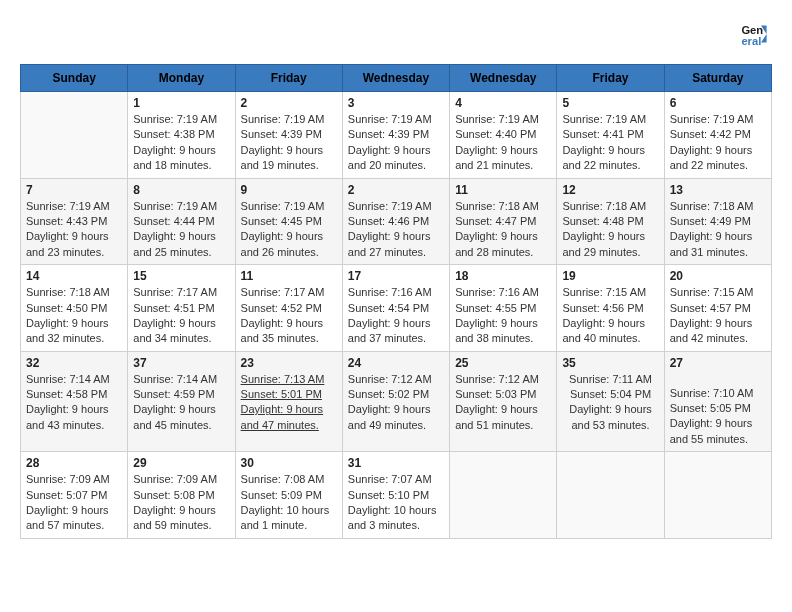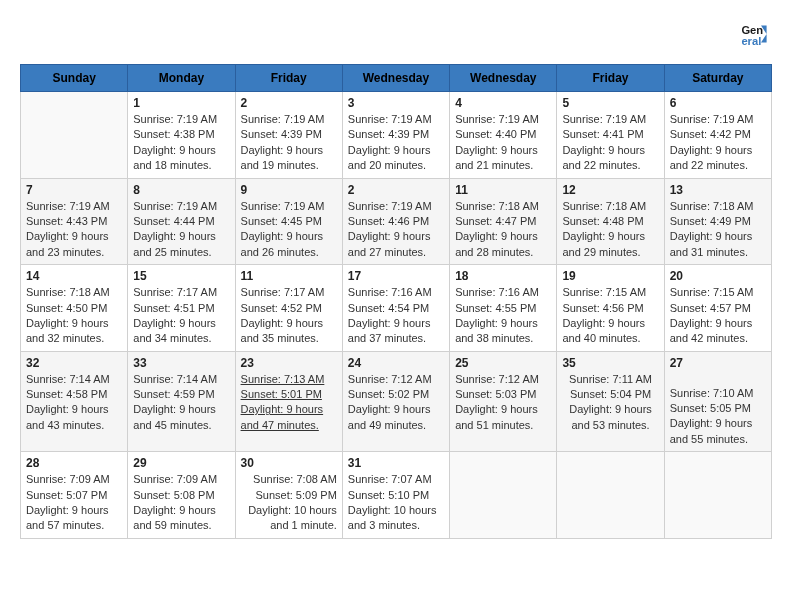--- a/index.html
+++ b/index.html
@@ -274,21 +274,21 @@
       </tr>
       <tr>
         <td>
           <span class="day-num">32</span>
           <div class="day-info" style="white-space: pre-line;">Sunrise: 7:14 AM
 Sunset: 4:58 PM
 Daylight: 9 hours
 and 43 minutes.</div>
         </td>
         <td>
-          <span class="day-num">33</span>
+          <span class="day-num">37</span>
           <div class="day-info" style="white-space: pre-line;">Sunrise: 7:14 AM
 Sunset: 4:59 PM
 Daylight: 9 hours
 and 45 minutes.</div>
         </td>
         <td>
           <span class="day-num">23</span>
           <div class="day-info" style="white-space: pre-line; text-decoration: underline;">Sunrise: 7:13 AM
 Sunset: 5:01 PM
 Daylight: 9 hours
@@ -333,21 +333,21 @@
         </td>
         <td>
           <span class="day-num">29</span>
           <div class="day-info" style="white-space: pre-line;">Sunrise: 7:09 AM
 Sunset: 5:08 PM
 Daylight: 9 hours
 and 59 minutes.</div>
         </td>
         <td>
           <span class="day-num">30</span>
-          <div class="day-info" style="white-space: pre-line; text-align: right;">Sunrise: 7:08 AM
+          <div class="day-info" style="white-space: pre-line;">Sunrise: 7:08 AM
 Sunset: 5:09 PM
 Daylight: 10 hours
 and 1 minute.</div>
         </td>
         <td>
           <span class="day-num">31</span>
           <div class="day-info" style="white-space: pre-line;">Sunrise: 7:07 AM
 Sunset: 5:10 PM
 Daylight: 10 hours
 and 3 minutes.</div>

